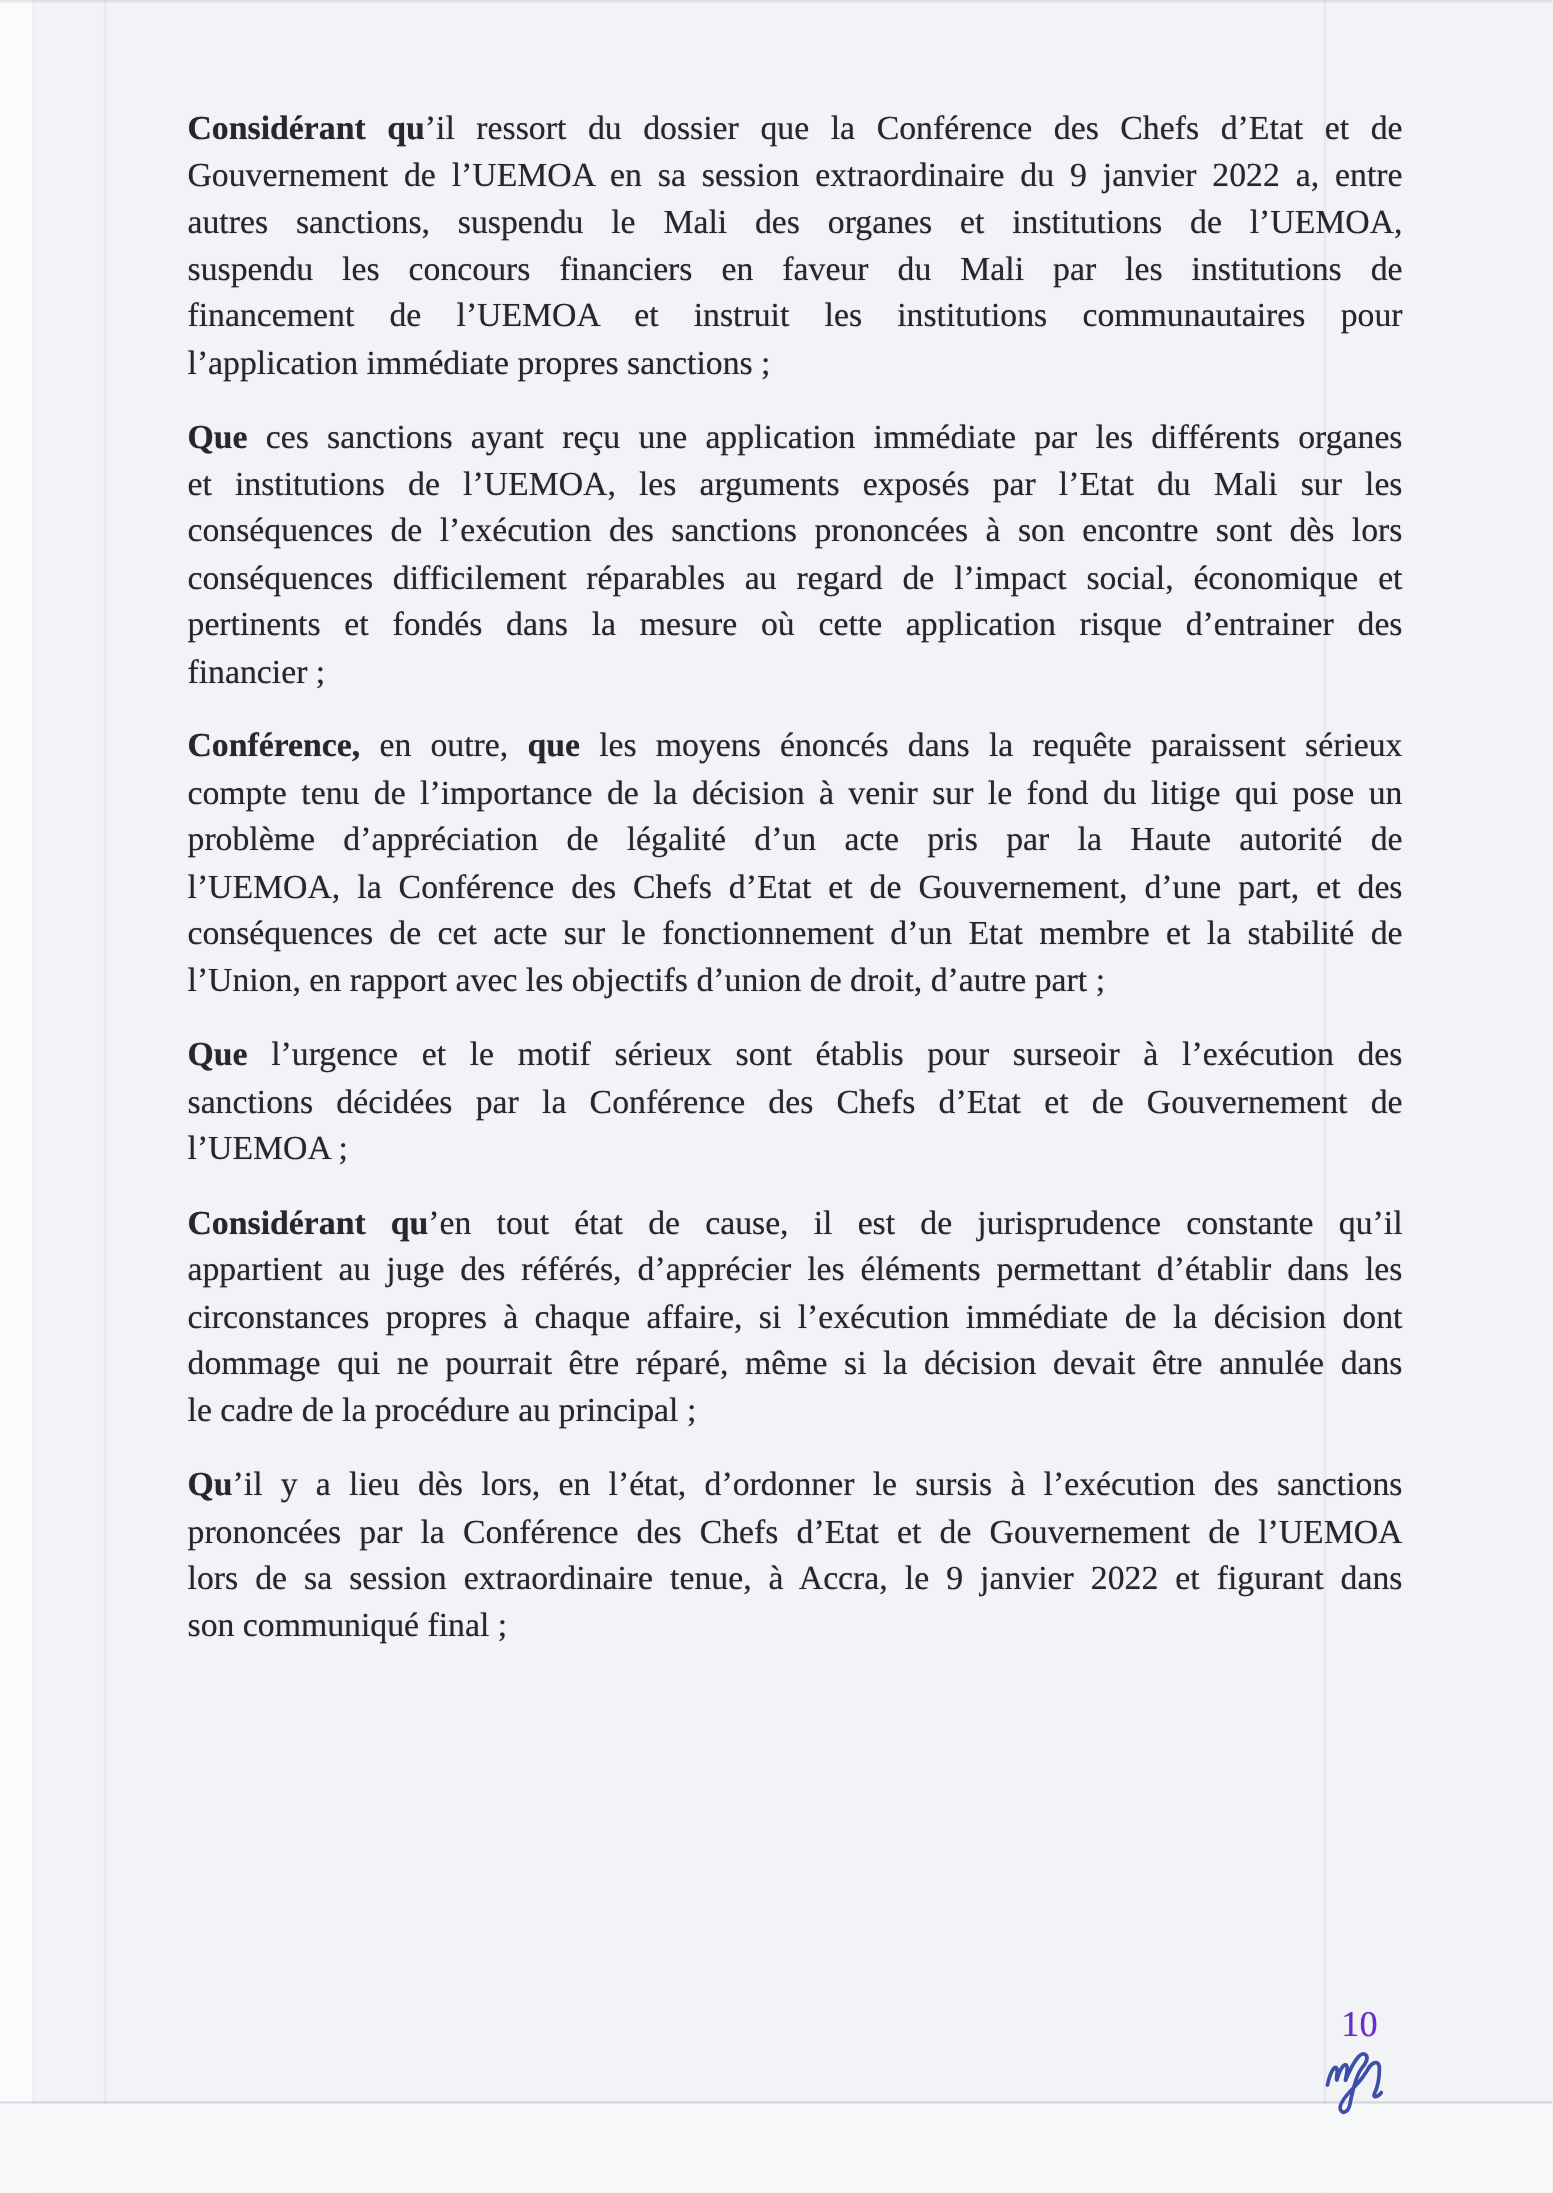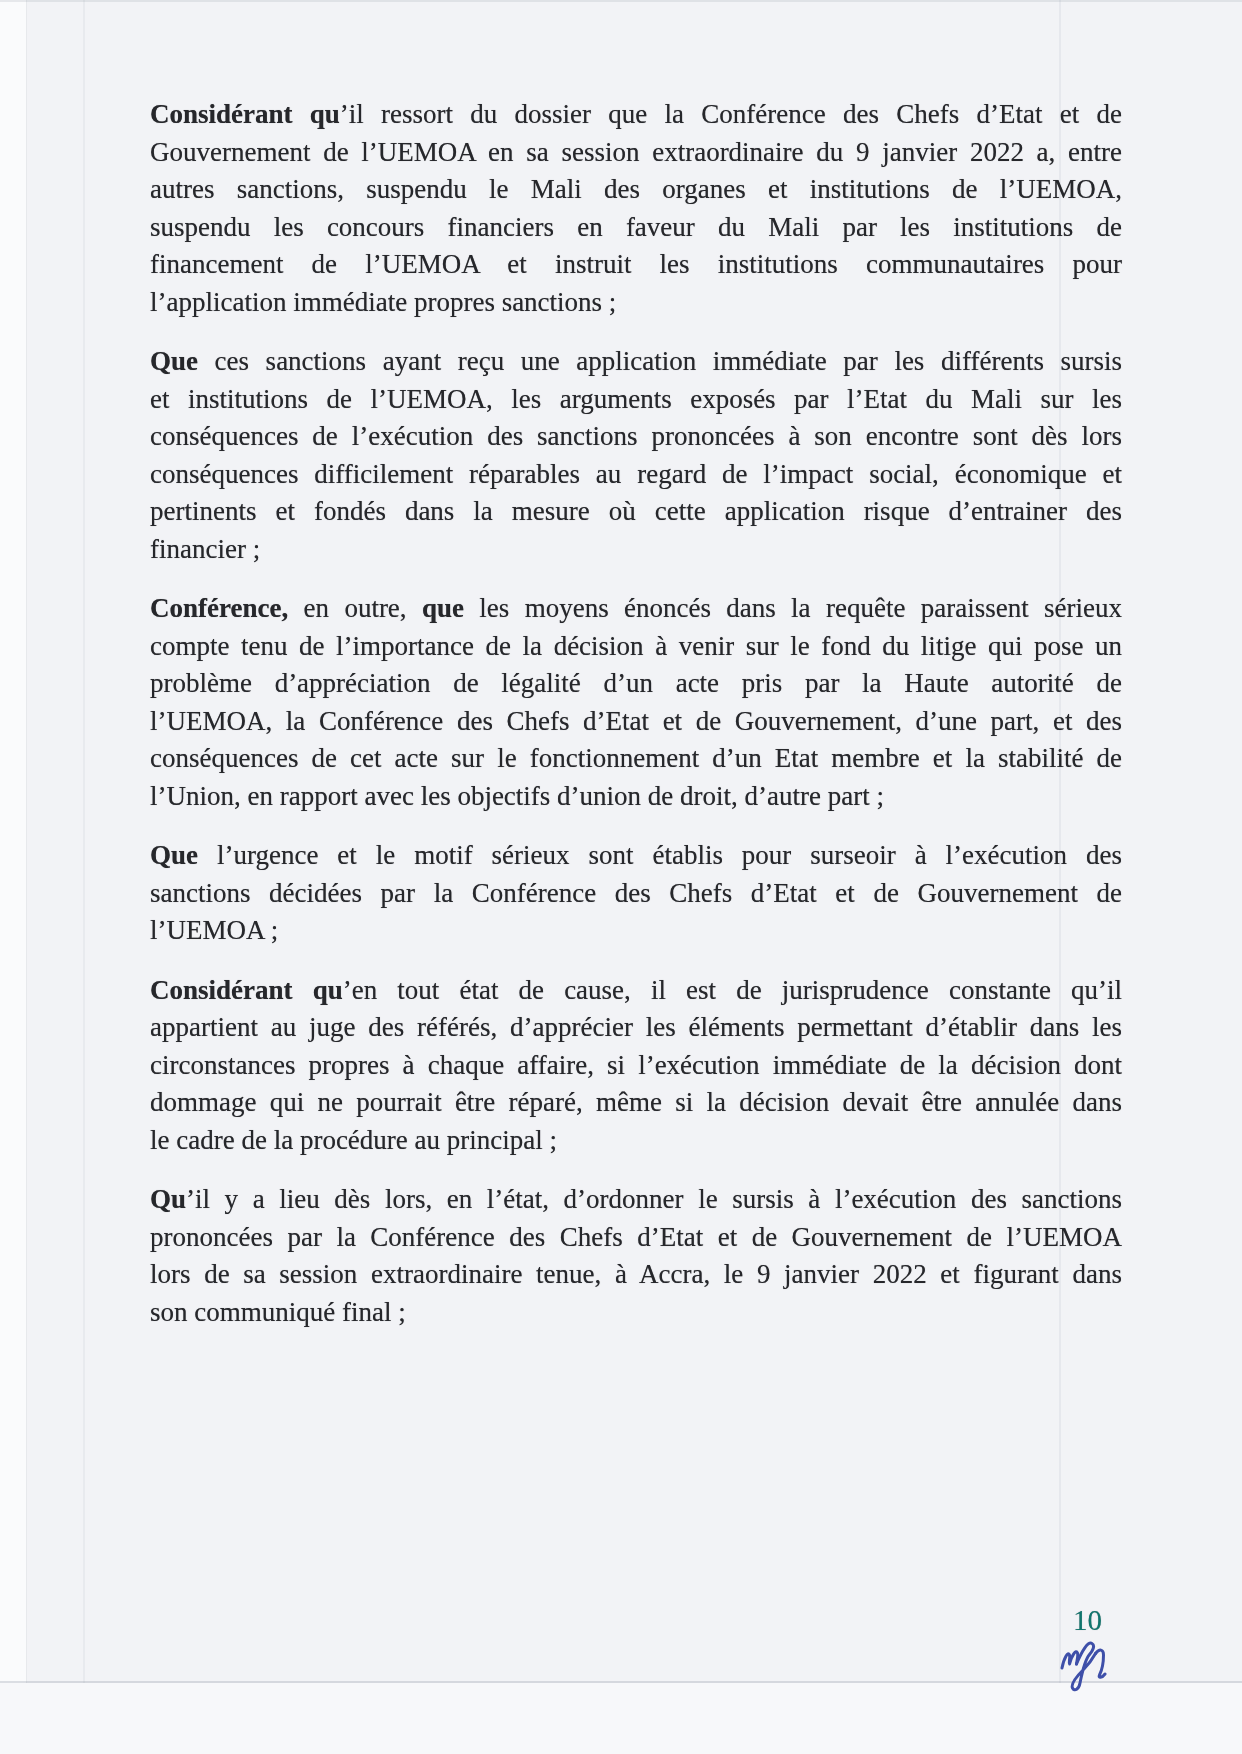--- a/index.html
+++ b/index.html
@@ -51,21 +51,21 @@
   .below-paper {
     position: absolute;
     left: 0; top: 1683px;
     width: 100%; height: 71px;
     background: #f7f8fa;
   }
   
   .doc-body {
     position: absolute;
     left: 150px;
-    top: 96px;
+    top: 84px;
     width: 972px;
     color: #26272b;
     font-size: 27px;
     line-height: 37.5px;
     text-shadow: 0 0 0.7px rgba(38,39,43,0.55);
   }
   .para {
     margin: 0 0 22px 0;
   }
   .line {
@@ -79,21 +79,21 @@
   .b {
     font-weight: bold;
   }
   .page-number {
     position: absolute;
     top: 1604px;
     left: 1040px;
     width: 62px;
     text-align: right;
     font-size: 29px;
-    color: #0f766e;
+    color: #6d28d9;
     text-shadow: 0 0 0.7px rgba(38,39,43,0.5);
   }
   .signature {
     position: absolute;
     left: 1056px;
     top: 1638px;
     width: 62px;
     height: 62px;
   }
 </style>
@@ -110,21 +110,21 @@
 <div class="doc-body">
     <div class="para">
       <div class="line"><span class="b">Considérant qu</span><span>’il ressort du dossier que la Conférence des Chefs d’Etat et de</span></div>
       <div class="line"><span>Gouvernement de l’UEMOA en sa session extraordinaire du 9 janvier 2022 a, entre</span></div>
       <div class="line"><span>autres sanctions, suspendu le Mali des organes et institutions de l’UEMOA,</span></div>
       <div class="line"><span>suspendu les concours financiers en faveur du Mali par les institutions de</span></div>
       <div class="line"><span>financement de l’UEMOA et instruit les institutions communautaires pour</span></div>
       <div class="line line-last"><span>l’application immédiate propres sanctions ;</span></div>
     </div>
     <div class="para">
-      <div class="line"><span class="b">Que</span><span> ces sanctions ayant reçu une application immédiate par les différents sursis</span></div>
+      <div class="line"><span class="b">Que</span><span> ces sanctions ayant reçu une application immédiate par les différents organes</span></div>
       <div class="line"><span>et institutions de l’UEMOA, les arguments exposés par l’Etat du Mali sur les</span></div>
       <div class="line"><span>conséquences de l’exécution des sanctions prononcées à son encontre sont dès lors</span></div>
       <div class="line"><span>conséquences difficilement réparables au regard de l’impact social, économique et</span></div>
       <div class="line"><span>pertinents et fondés dans la mesure où cette application risque d’entrainer des</span></div>
       <div class="line line-last"><span>financier ;</span></div>
     </div>
     <div class="para">
       <div class="line"><span class="b">Conférence,</span><span> en outre, </span><span class="b">que</span><span> les moyens énoncés dans la requête paraissent sérieux</span></div>
       <div class="line"><span>compte tenu de l’importance de la décision à venir sur le fond du litige qui pose un</span></div>
       <div class="line"><span>problème d’appréciation de légalité d’un acte pris par la Haute autorité de</span></div>

